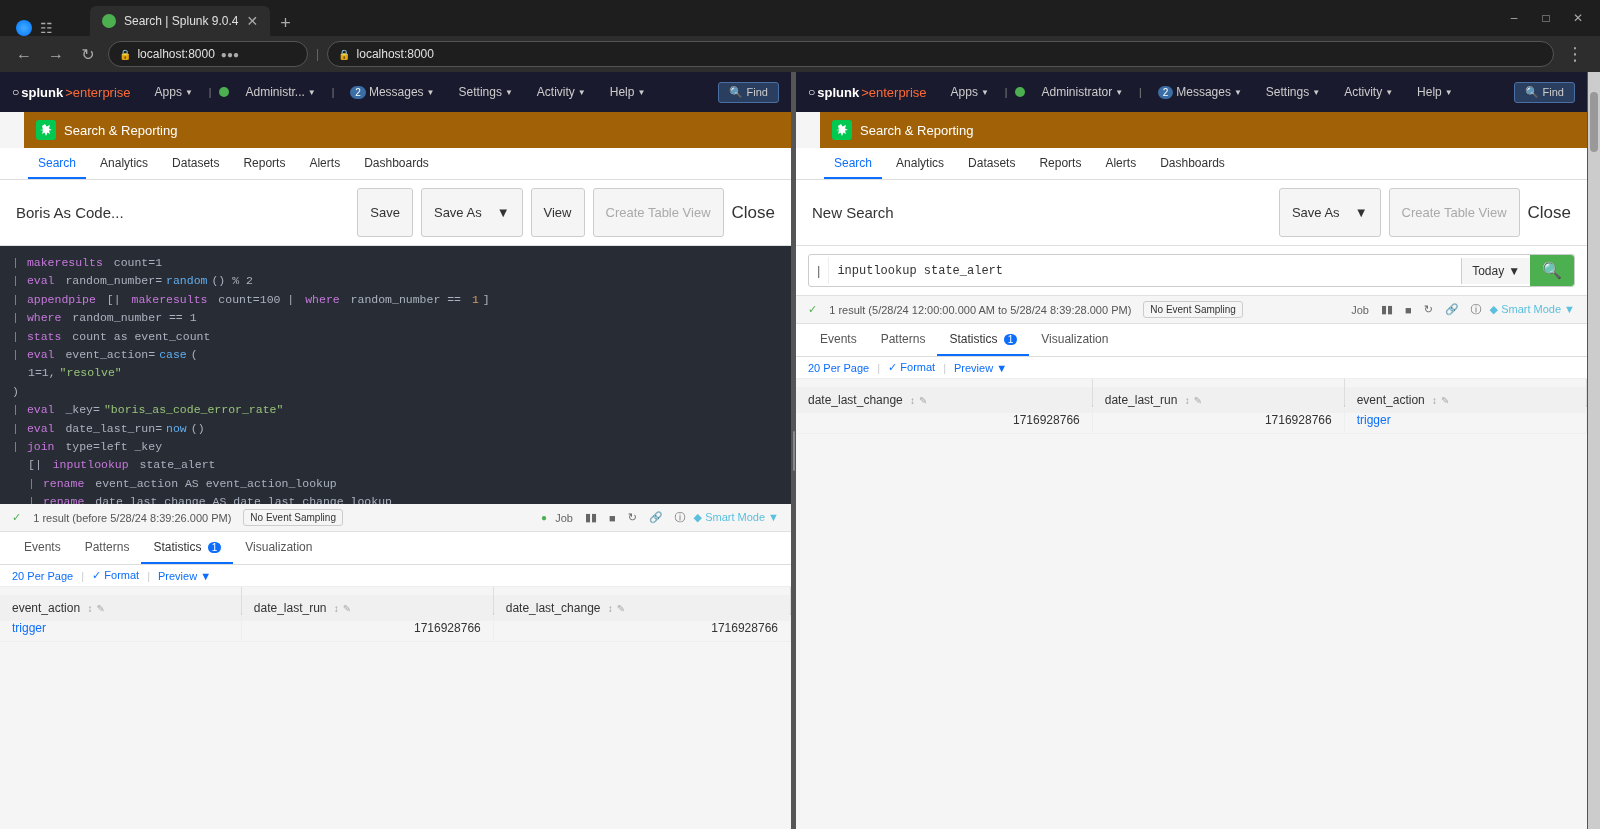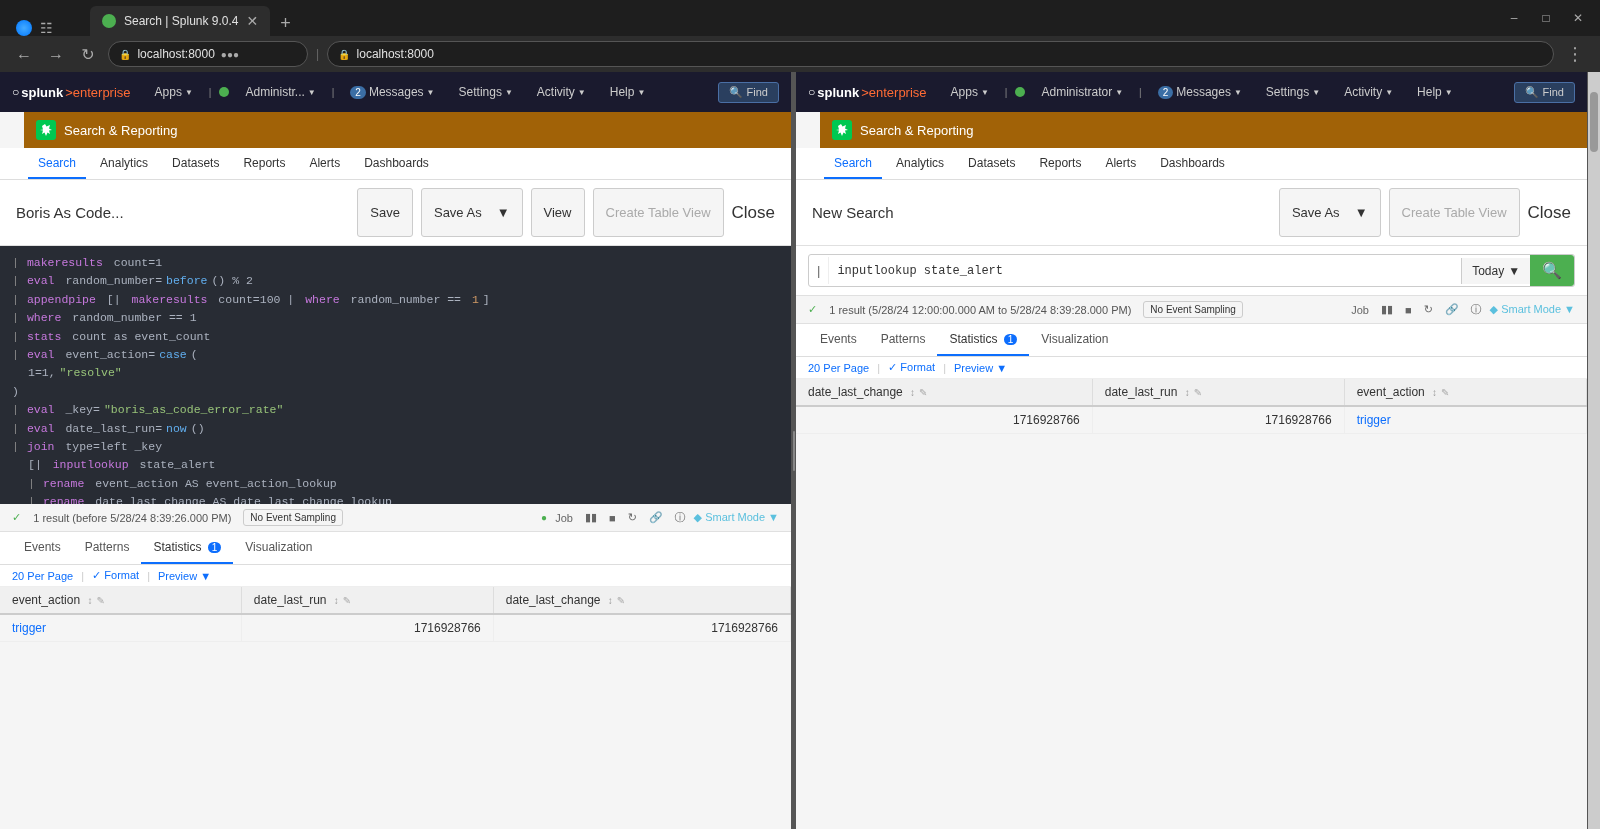--- a/index.html
+++ b/index.html
@@ -81,21 +81,21 @@
     .tab-item.active .tab-badge { background: #0d6efd; color: #fff; }
 
     
     .table-options { background: #fff; padding: 4px 12px; display: flex; align-items: center; gap: 8px; font-size: 11px; color: #555; border-bottom: 1px solid #eee; flex-shrink: 0; }
     .table-link { color: #0d6efd; cursor: pointer; text-decoration: none; }
     .table-divider { color: #ccc; }
 
     
     .results-table { flex: 1; overflow: auto; }
     table { width: 100%; border-collapse: collapse; font-size: 12px; }
-    thead { background: #f0f0f0; position: sticky; top: 0; }
+    thead { background: #f0f0f0; position: sticky; top: 8px; }
     th { padding: 6px 12px; text-align: left; color: #333; border-right: 1px solid #ddd; border-bottom: 2px solid #ccc; white-space: nowrap; font-weight: 500; }
     th .sort-icon { color: #999; margin-left: 4px; font-size: 10px; }
     th .edit-icon { color: #aaa; margin-left: 4px; font-size: 10px; cursor: pointer; }
     td { padding: 6px 12px; border-bottom: 1px solid #eee; border-right: 1px solid #eee; color: #333; }
 
     
     .code-editor { background: #282c34; flex: 1; overflow: auto; padding: 8px 12px; font-family: 'Courier New', monospace; font-size: 11.5px; line-height: 1.6; color: #abb2bf; }
     .code-line { display: flex; gap: 4px; }
     .code-pipe { color: #888; margin-right: 4px; }
     .code-keyword { color: #c678dd; }
@@ -232,21 +232,21 @@
     <div class="code-editor">
       <div class="code-line">
           <span class="code-pipe">|</span>
           <span class="code-keyword">makeresults</span>
           <span class="code-plain">&nbsp;count=1</span>
         </div>
       <div class="code-line">
           <span class="code-pipe">|</span>
           <span class="code-keyword">eval</span>
           <span class="code-plain">&nbsp;random_number=</span>
-          <span class="code-function">before</span>
+          <span class="code-function">random</span>
           <span class="code-plain">() % 2</span>
         </div>
       <div class="code-line">
           <span class="code-pipe">|</span>
           <span class="code-keyword">appendpipe</span>
           <span class="code-plain">&nbsp;[|&nbsp;</span>
           <span class="code-keyword">makeresults</span>
           <span class="code-plain">&nbsp;count=100 |&nbsp;</span>
           <span class="code-keyword">where</span>
           <span class="code-plain">&nbsp;random_number ==&nbsp;</span>

